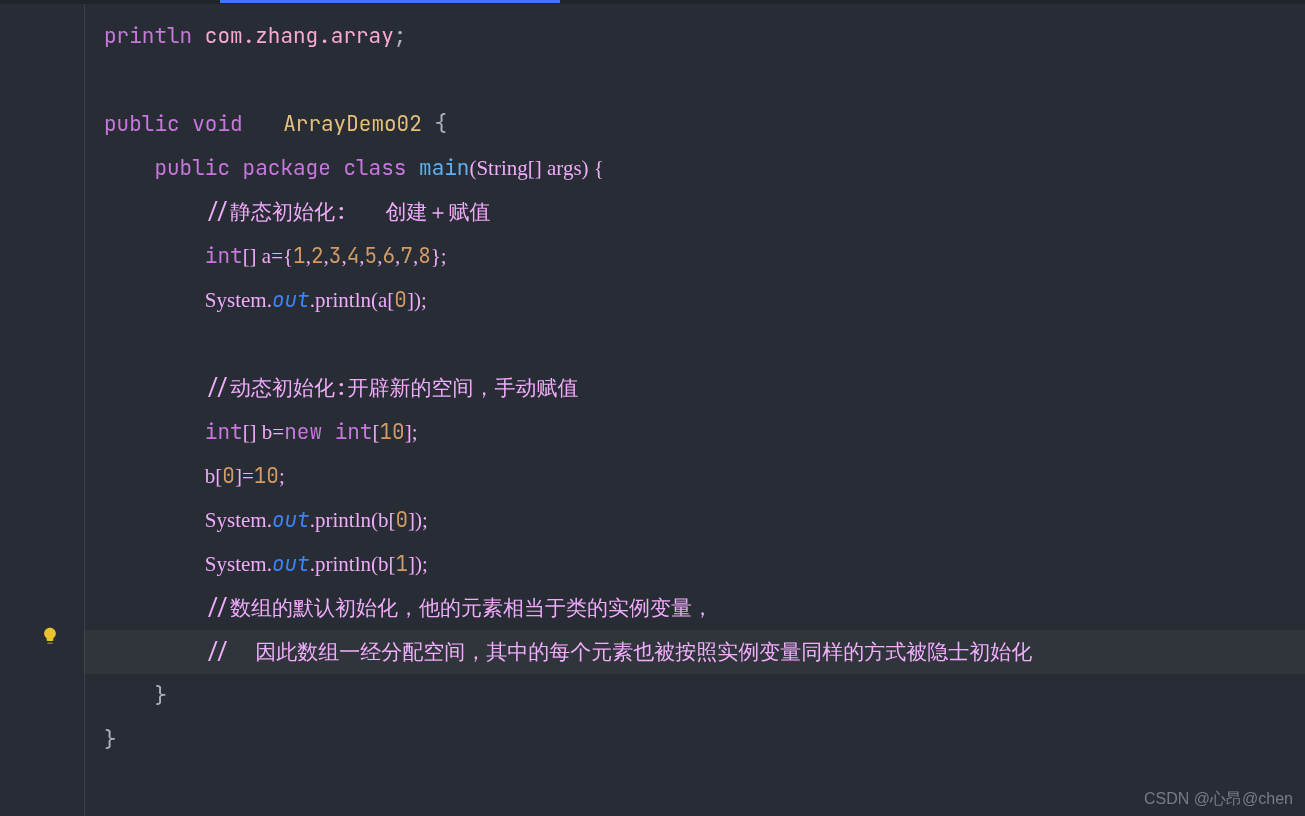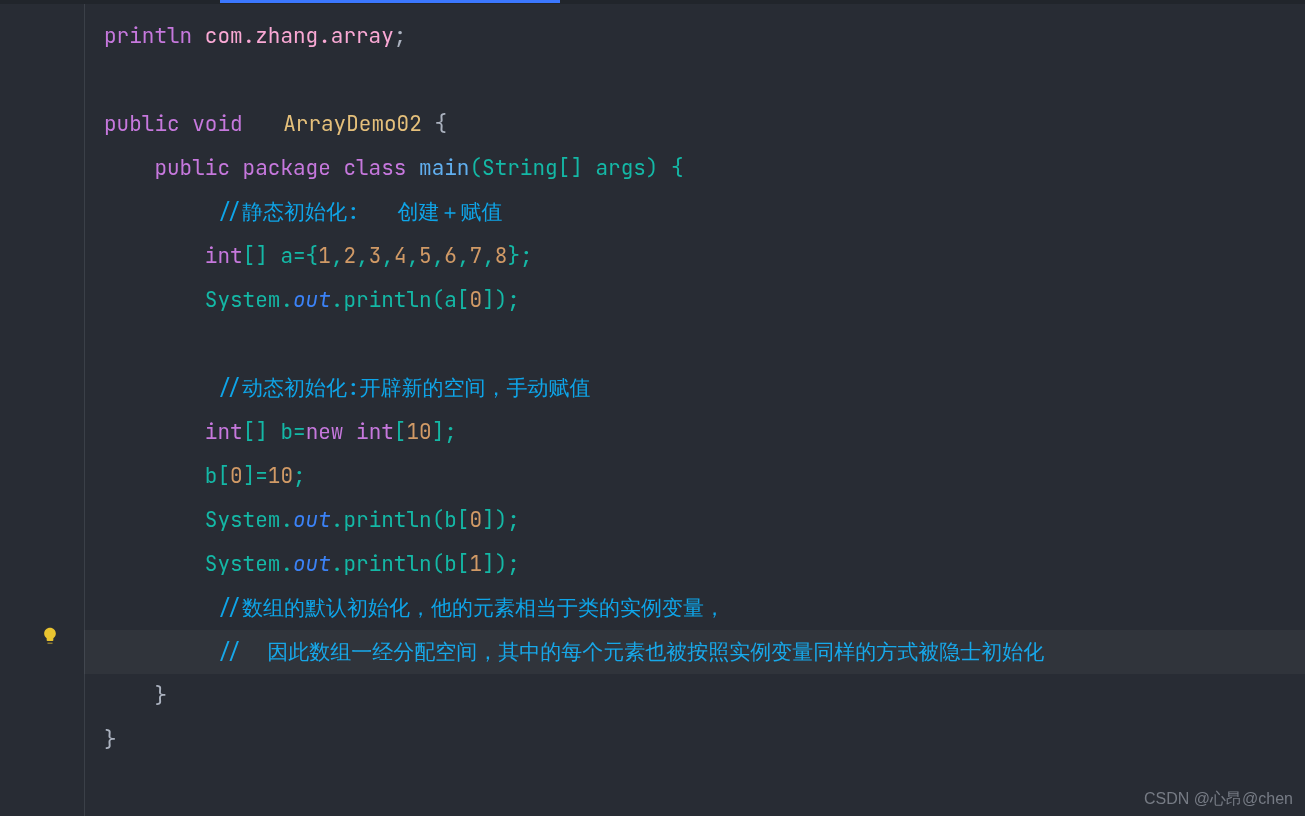--- a/index.html
+++ b/index.html
@@ -9,24 +9,24 @@
   .gutter{width:84px;background:#282c34;position:relative;border-right:0;}
   .bulb{position:absolute;left:40px;top:622px;width:20px;height:20px;}
   .bulb svg{width:20px;height:20px;}
   .code-area{flex:1;background:#282c34;position:relative;padding-top:10px;}
   .vline{position:absolute;left:0;top:0;bottom:0;width:1px;background:#3b4048;}
   pre.code{margin:0;padding:0 0 0 20px;font-size:21px;line-height:44px;white-space:pre;font-family:inherit;}
   .kw{color:#c678dd;}
   .pkg{color:#f9a8d4;}
   .cls{color:#e5c07b;margin-left:28px;}
   .fn{color:#61afef;text-decoration-color:#4b5261;}
-  .plain{color:#14b8a6;}
+  .plain{color:#f0abfc;font-family:Liberation Serif, serif;}
   .punc{color:#abb2bf;}
   .num{color:#d19a66;}
-  .comment{color:#0ea5e9;margin-left:12px;}
+  .comment{color:#f0abfc;}
   .field{color:#3b82f6;font-style:italic;}
   .brace{color:#abb2bf;}
   .highlight-line{position:absolute;left:0;right:0;height:44px;background:rgba(255,255,255,0.04);pointer-events:none;}
   .watermark{position:absolute;right:12px;bottom:6px;color:#8a8f99;font-size:16px;font-family:Arial,"Microsoft YaHei",sans-serif;opacity:0.8;}
 </style>
 </head>
 <body>
 
 <div class="tab-bar">
   <div class="tab-active"></div>

